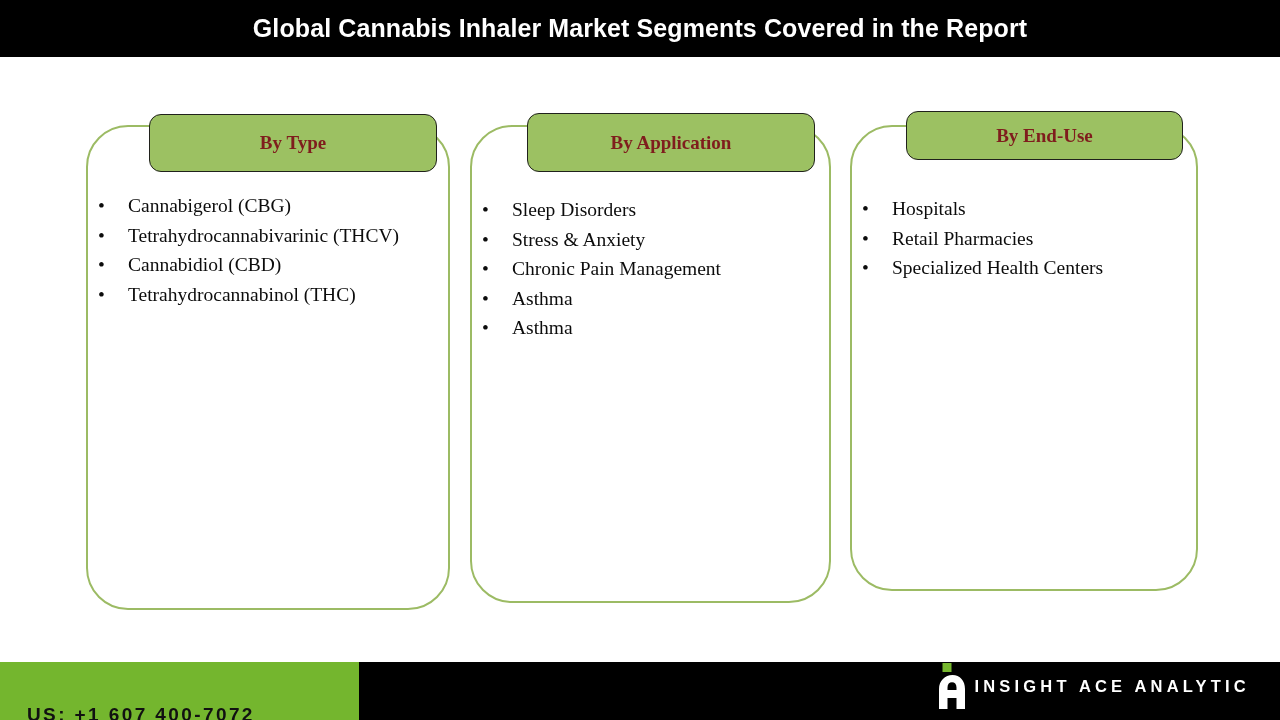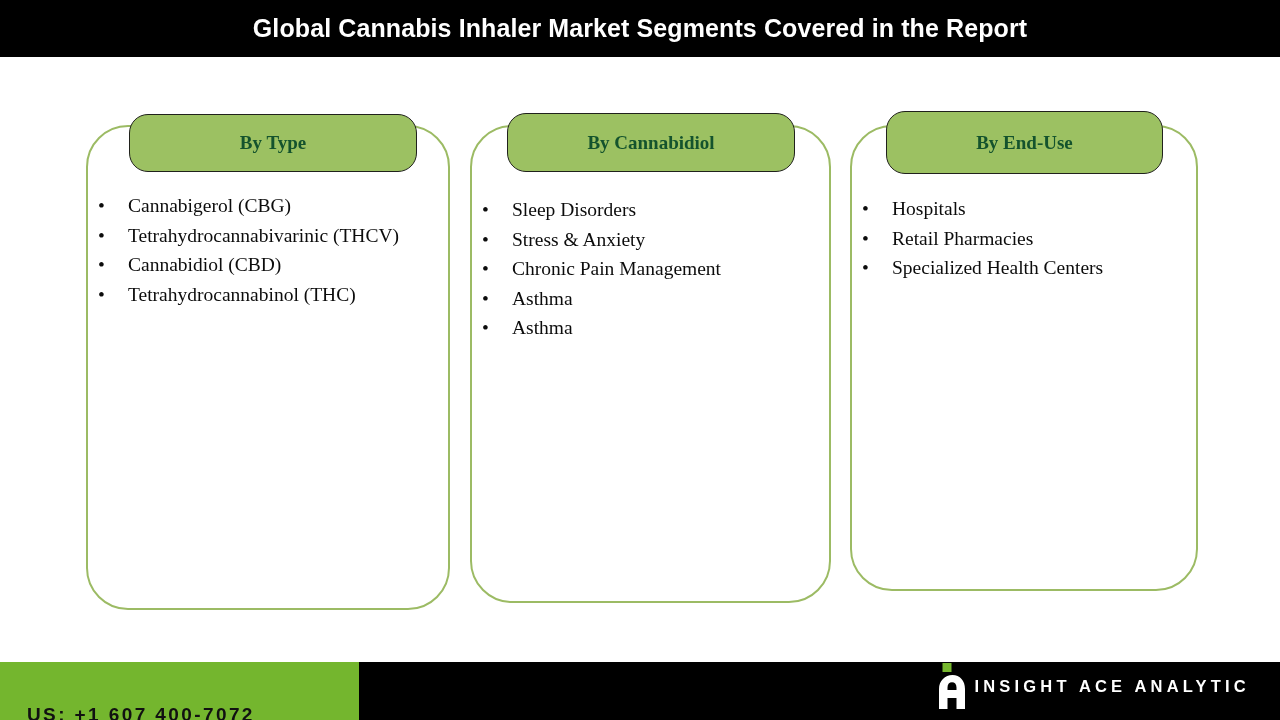--- a/index.html
+++ b/index.html
@@ -56,30 +56,31 @@
     box-sizing: border-box;
     border: 2px solid #9cbb64;
     border-radius: 42px;
     background: #ffffff;
   }
   .seg-badge {
     position: absolute;
     box-sizing: border-box;
     background: #9cc162;
     border: 1.2px solid #20211c;
-    border-radius: 19px;
+    border-radius: 12px;
     text-align: center;
-    color: #14532d;
+    color: #7f1d1d;
     font-family: "Liberation Serif", serif;
     font-size: 19px;
     font-weight: bold;
     display: flex;
     align-items: center;
     justify-content: center;
     white-space: nowrap;
+    margin-left: 20px;
   }
   .seg-list {
     position: absolute;
     margin: 0;
     padding: 0;
     list-style: none;
   }
   .seg-list li {
     position: relative;
     padding-left: 42px;
@@ -101,21 +102,21 @@
   
   #card-type        { left: 86px;  top: 68px;  width: 364px; height: 485px; }
   #badge-type       { left: 129px; top: 57px;  width: 288px; height: 58px; }
   #list-type        { left: 86px;  top: 134px; width: 360px; }
   
   #card-application { left: 470px; top: 68px;  width: 361px; height: 478px; }
   #badge-application{ left: 507px; top: 56px;  width: 288px; height: 59px; }
   #list-application { left: 470px; top: 138px; width: 360px; }
   
   #card-enduse      { left: 850px; top: 68px;  width: 348px; height: 466px; }
-  #badge-enduse     { left: 886px; top: 54px;  width: 277px; height: 63px; }
+  #badge-enduse     { left: 886px; top: 54px;  width: 277px; height: 49px; }
   #list-enduse      { left: 850px; top: 137px; width: 345px; }
 
   
   #footer {
     position: absolute;
     left: 0;
     top: 662px;
     width: 1280px;
     height: 58px;
     background: #000000;
@@ -189,21 +190,21 @@
       <span class="bullet-dot">•</span>
       <span>Cannabidiol (CBD)</span>
     </li>
     <li>
       <span class="bullet-dot">•</span>
       <span>Tetrahydrocannabinol (THC)</span>
     </li>
   </ul>
 
   <div class="seg-card" id="card-application"></div>
-  <div class="seg-badge" id="badge-application">By Cannabidiol</div>
+  <div class="seg-badge" id="badge-application">By Application</div>
   <ul class="seg-list" id="list-application">
     <li>
       <span class="bullet-dot">•</span>
       <span>Sleep Disorders</span>
     </li>
     <li>
       <span class="bullet-dot">•</span>
       <span>Stress &amp; Anxiety</span>
     </li>
     <li>

